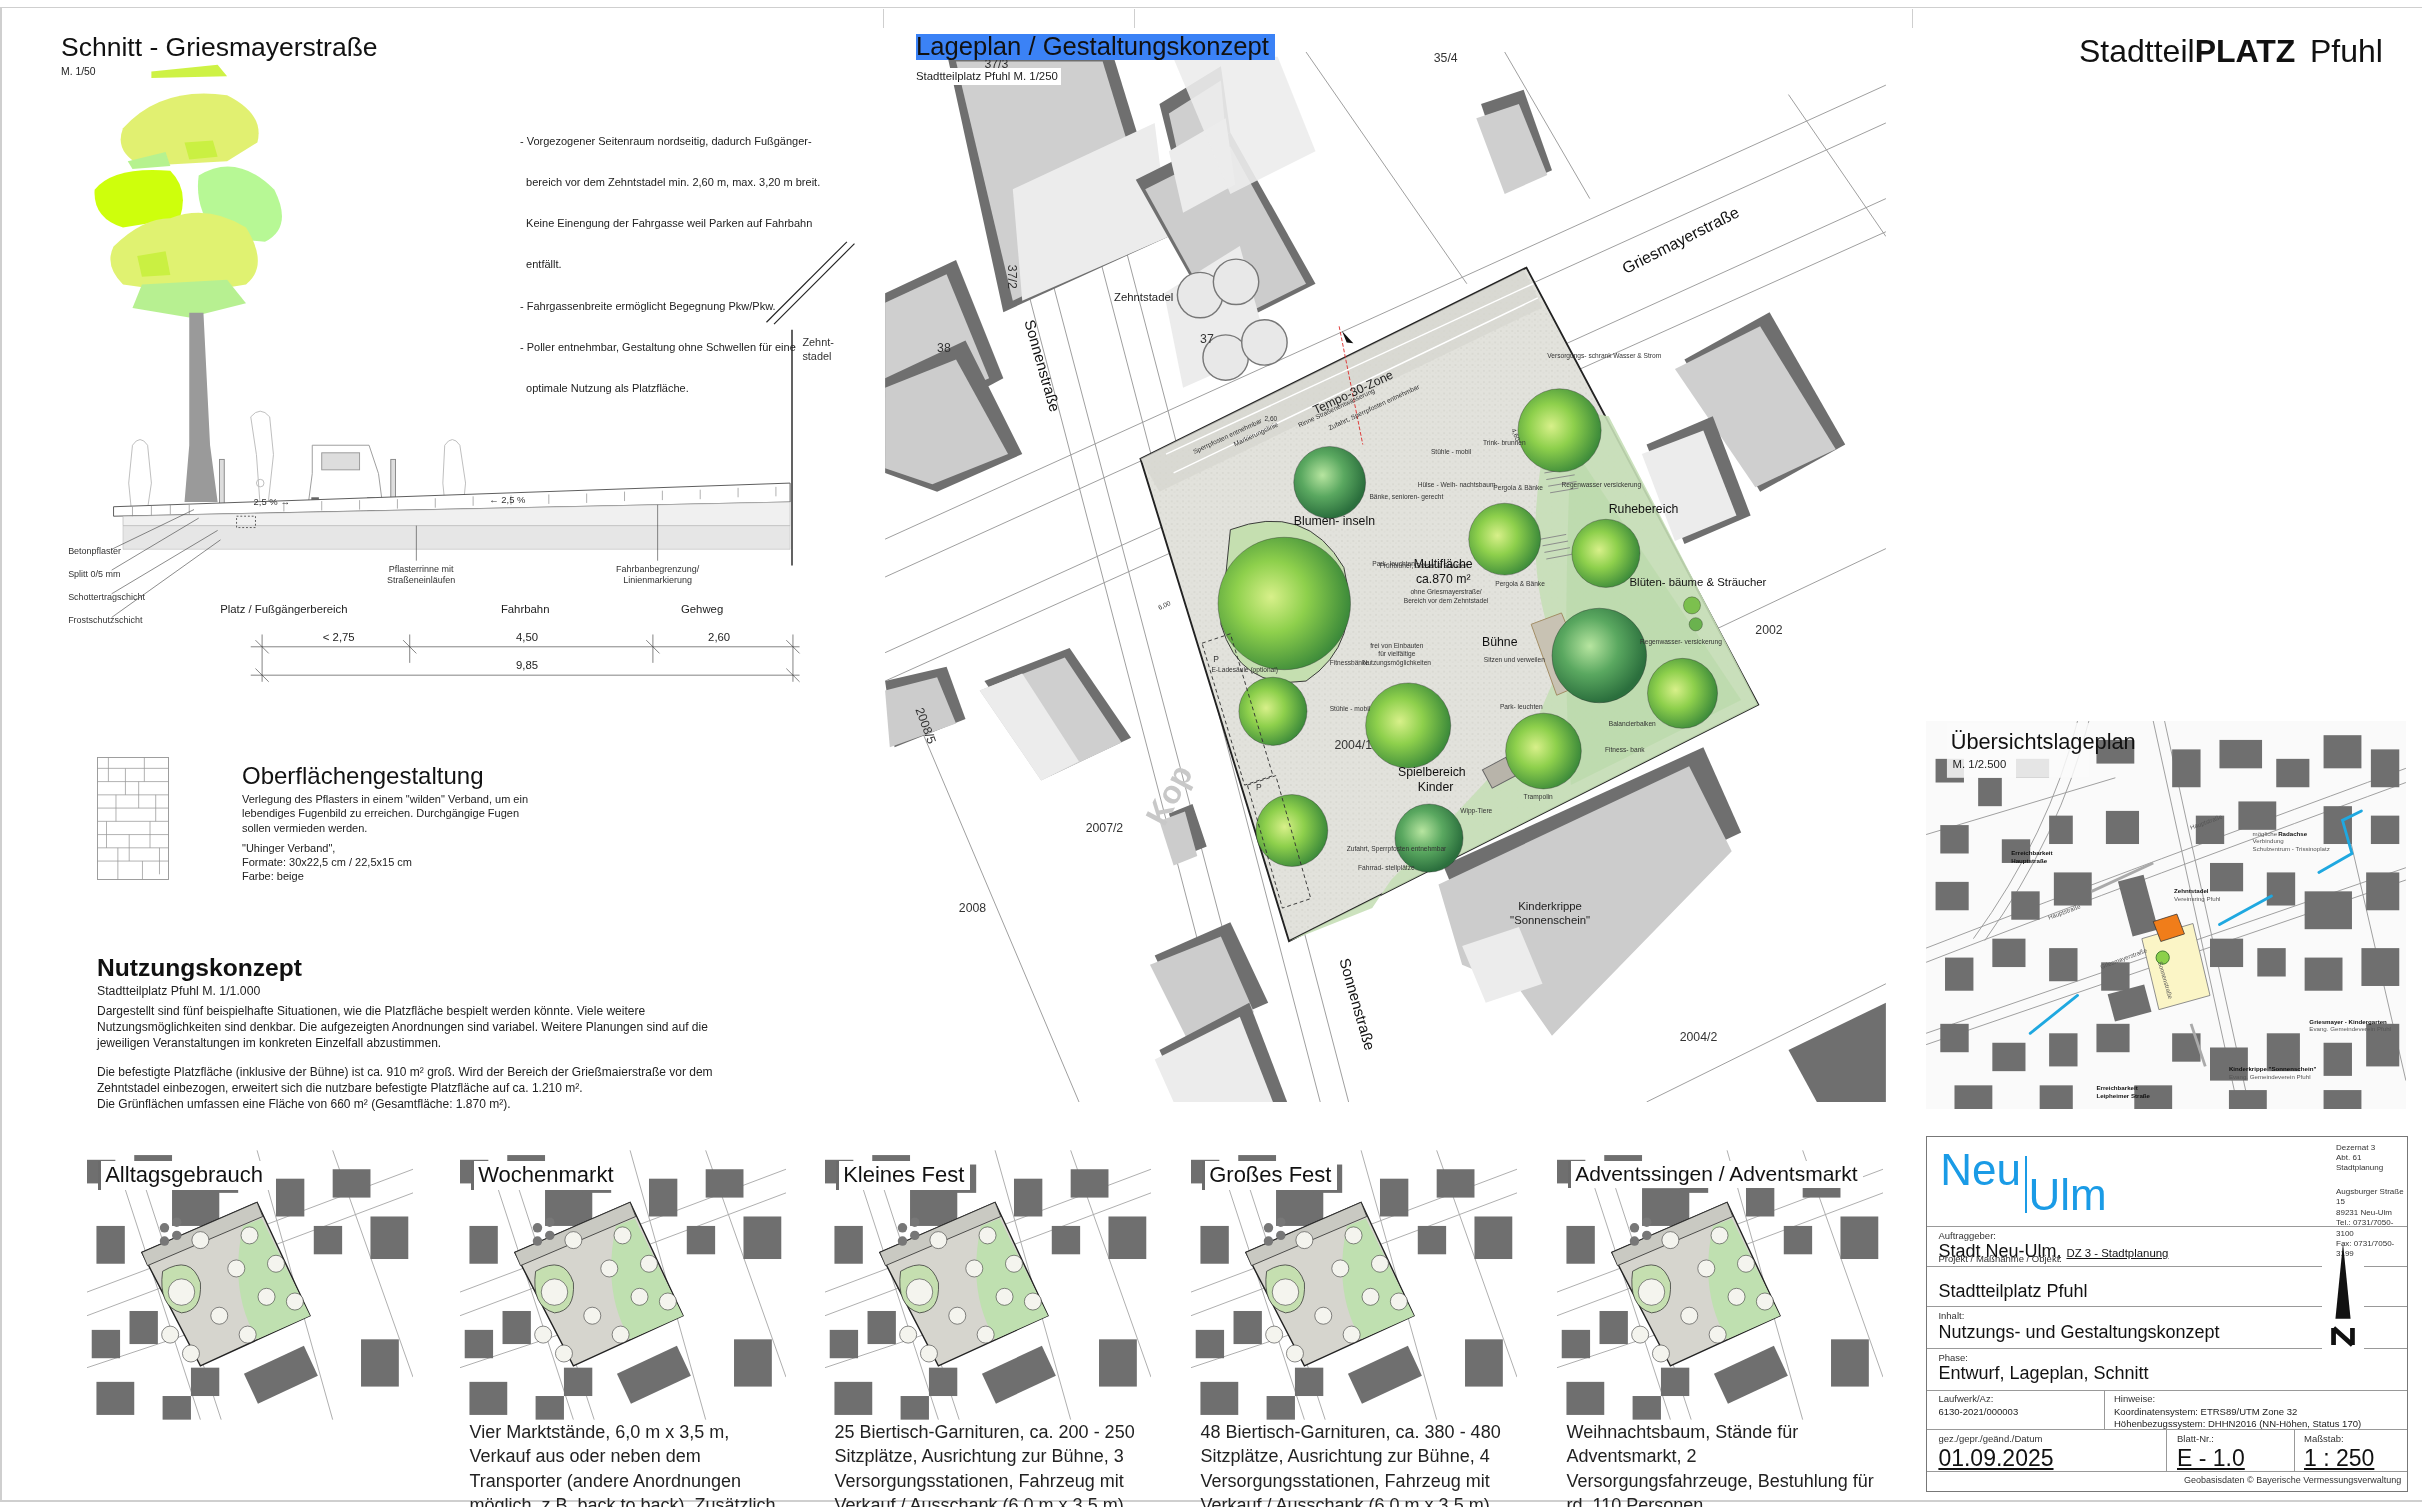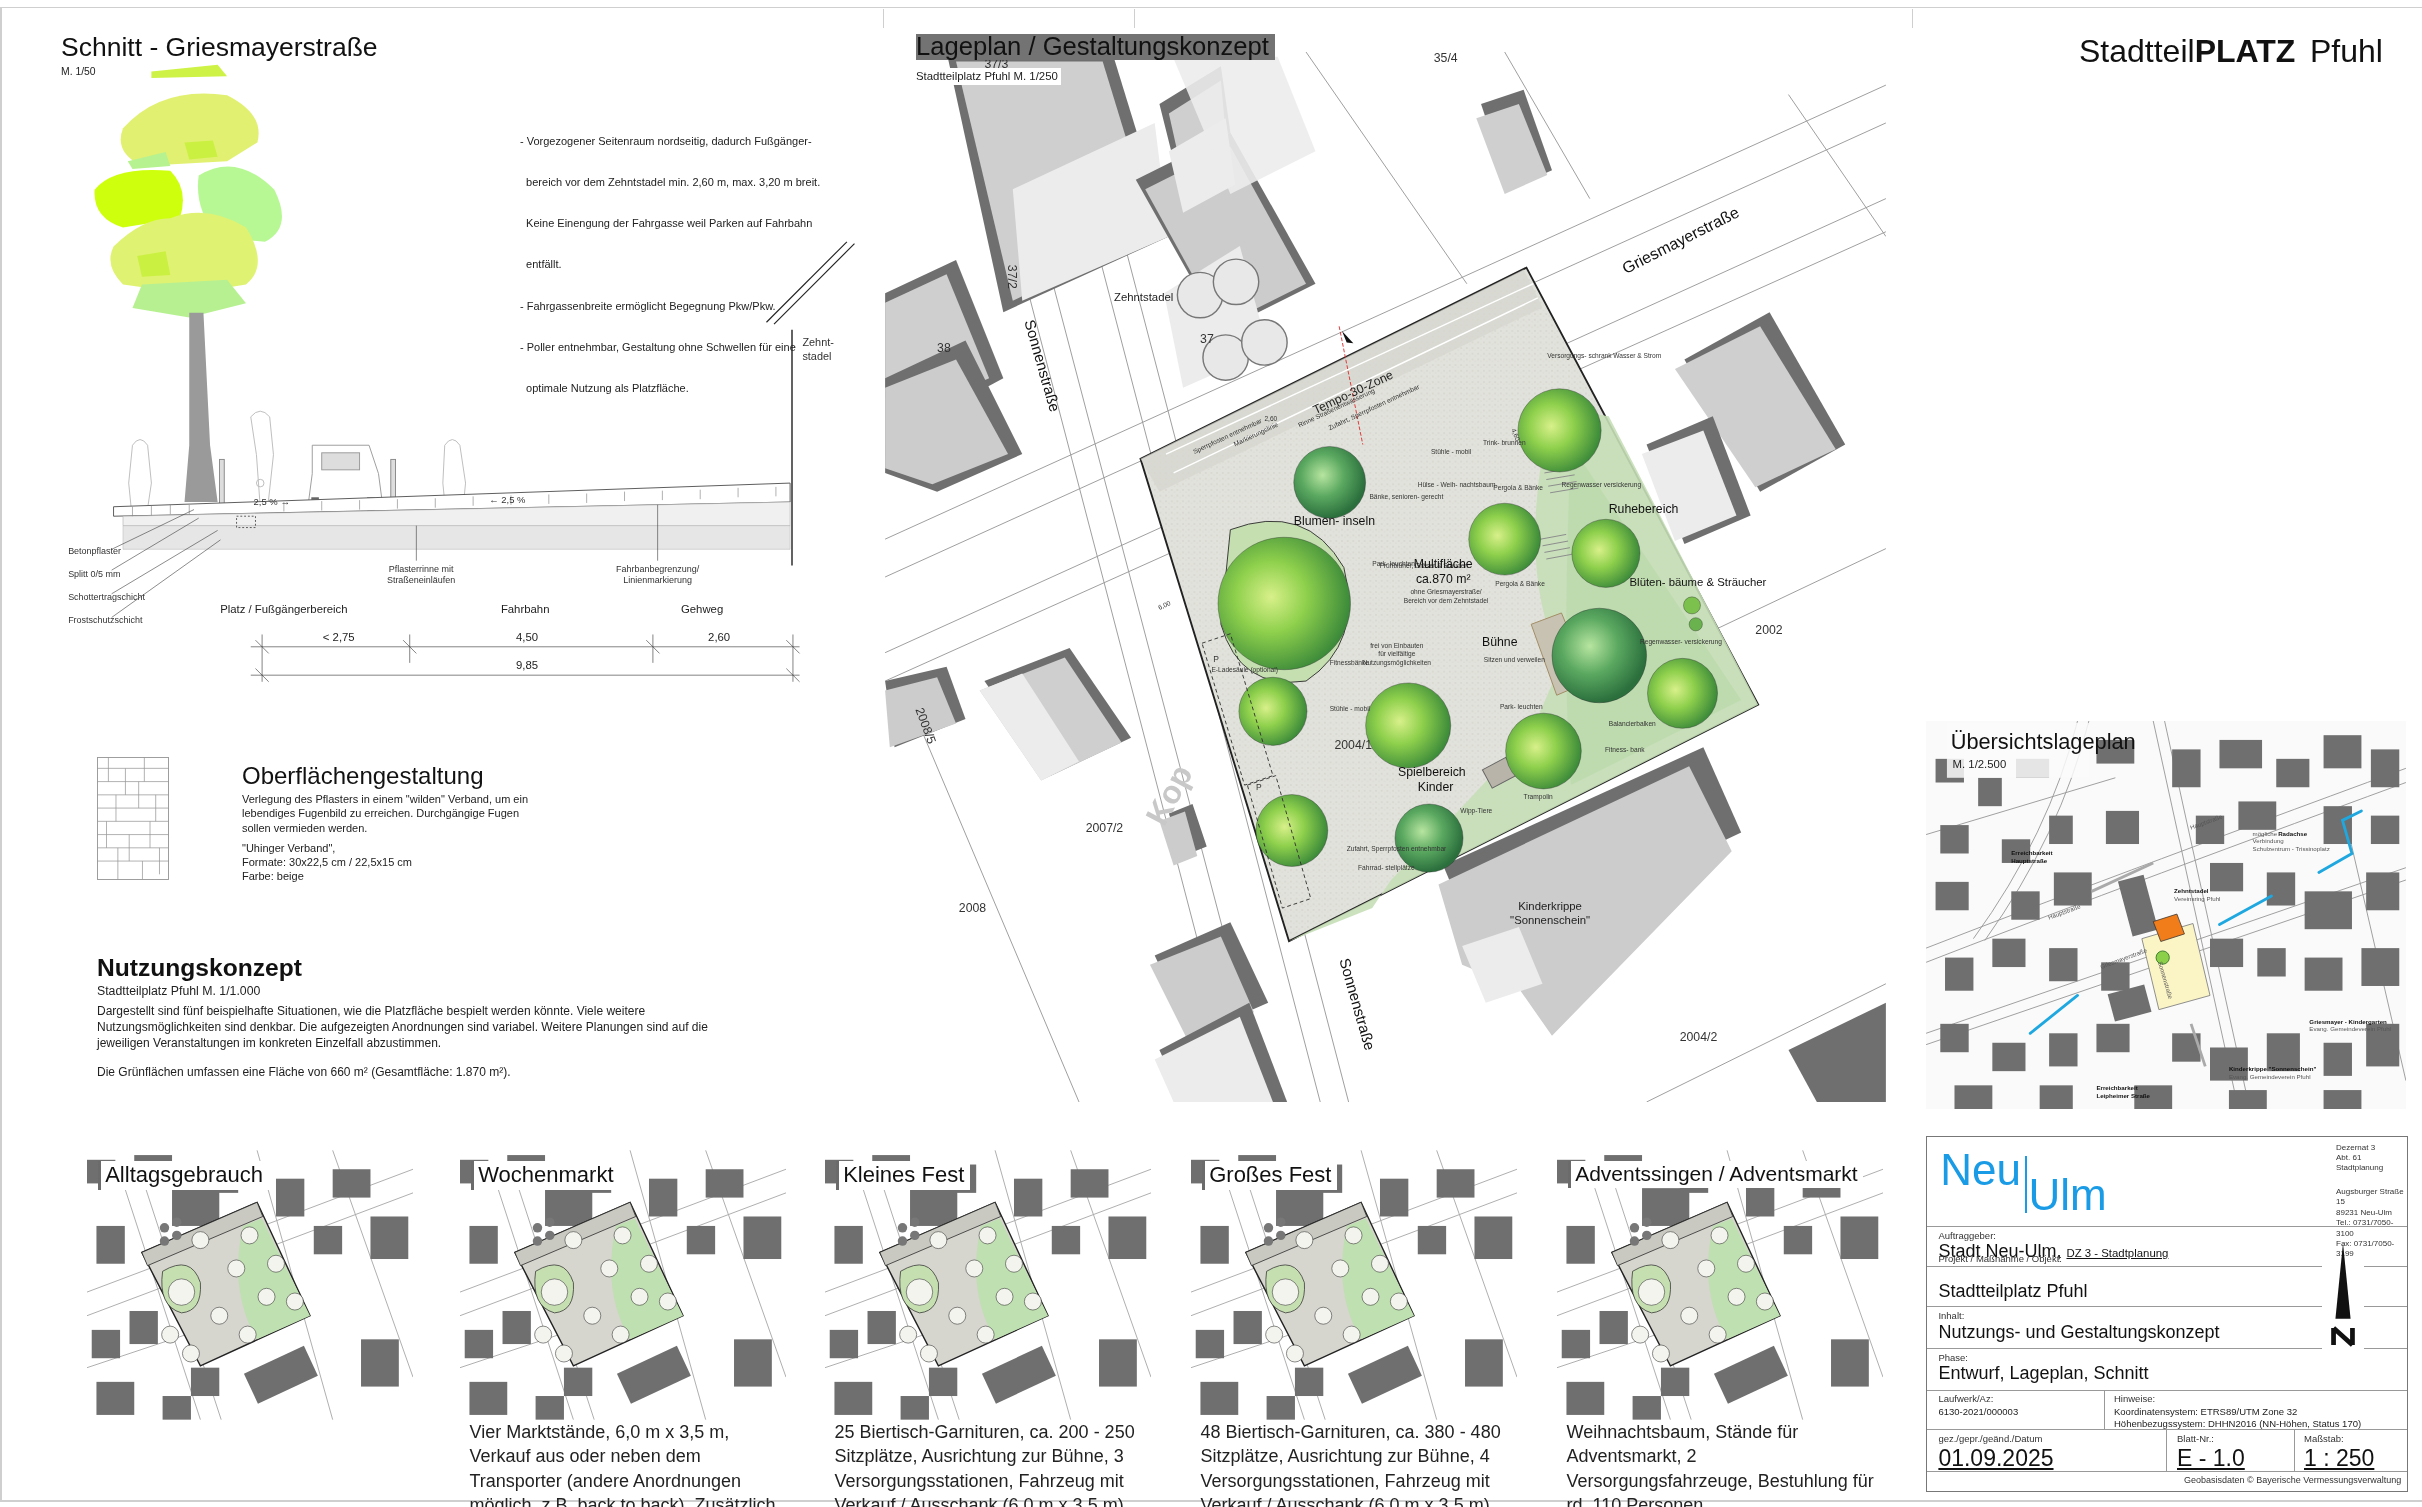--- a/index.html
+++ b/index.html
@@ -197,24 +197,25 @@
   <div style="height:5.7px"></div>
   <div>"Uhinger Verband",</div>
   <div>Formate: 30x22,5 cm / 22,5x15 cm</div>
   <div>Farbe: beige</div>
 </div>
 
 <div class="abs" style="left:97px;top:954px;font-size:24.6px;font-weight:bold;">Nutzungskonzept</div>
 <div class="abs sub" style="left:97px;top:984px;font-size:12.3px;">Stadtteilplatz Pfuhl M. 1/1.000</div>
 <div class="abs" style="left:97px;top:1004px;width:644px;font-size:12px;line-height:1.33;color:#222;">
   <p style="margin:0 0 13.2px 0;">Dargestellt sind fünf beispielhafte Situationen, wie die Platzfläche bespielt werden könnte. Viele weitere Nutzungsmöglichkeiten sind denkbar. Die aufgezeigten Anordnungen sind variabel. Weitere Planungen sind auf die jeweiligen Veranstaltungen im konkreten Einzelfall abzustimmen.</p>
+  <p style="margin:0;">Die befestigte Platzfläche (inklusive der Bühne) ist ca. 910 m² groß. Wird der Bereich der Grießmaierstraße vor dem Zehntstadel einbezogen, erweitert sich die nutzbare befestigte Platzfläche auf ca. 1.210 m².</p>
   <p style="margin:0;">Die Grünflächen umfassen eine Fläche von 660 m² (Gesamtfläche: 1.870 m²).</p>
 </div>
 
-<div class="abs h1" style="left:916px;top:34px;font-size:25.6px;background:#737373;padding-right:5.7px;z-index:2;">Lageplan / Gestaltungskonzept</div>
+<div class="abs h1" style="left:916px;top:34px;font-size:25.6px;background:#3b82f6;padding-right:5.7px;z-index:2;">Lageplan / Gestaltungskonzept</div>
 <div class="abs small" style="left:916px;top:68px;font-size:11.4px;background:#fff;padding:0.9px 2.8px 0.9px 0;z-index:2;">Stadtteilplatz Pfuhl M. 1/250</div>
 
 <svg class="abs" style="left:885px;top:52px;" width="1001" height="1050" viewBox="935 55 1058 1110">
   <defs>
     <clipPath id="mapclip">
         <rect x="935" y="55" width="1058" height="1110"></rect>
       </clipPath>
     <pattern id="gravel" width="6" height="6" patternUnits="userSpaceOnUse">
       <rect width="6" height="6" fill="#e2e2dc"></rect>
         <circle cx="2" cy="2" r="0.7" fill="#c9c9c1"></circle>

